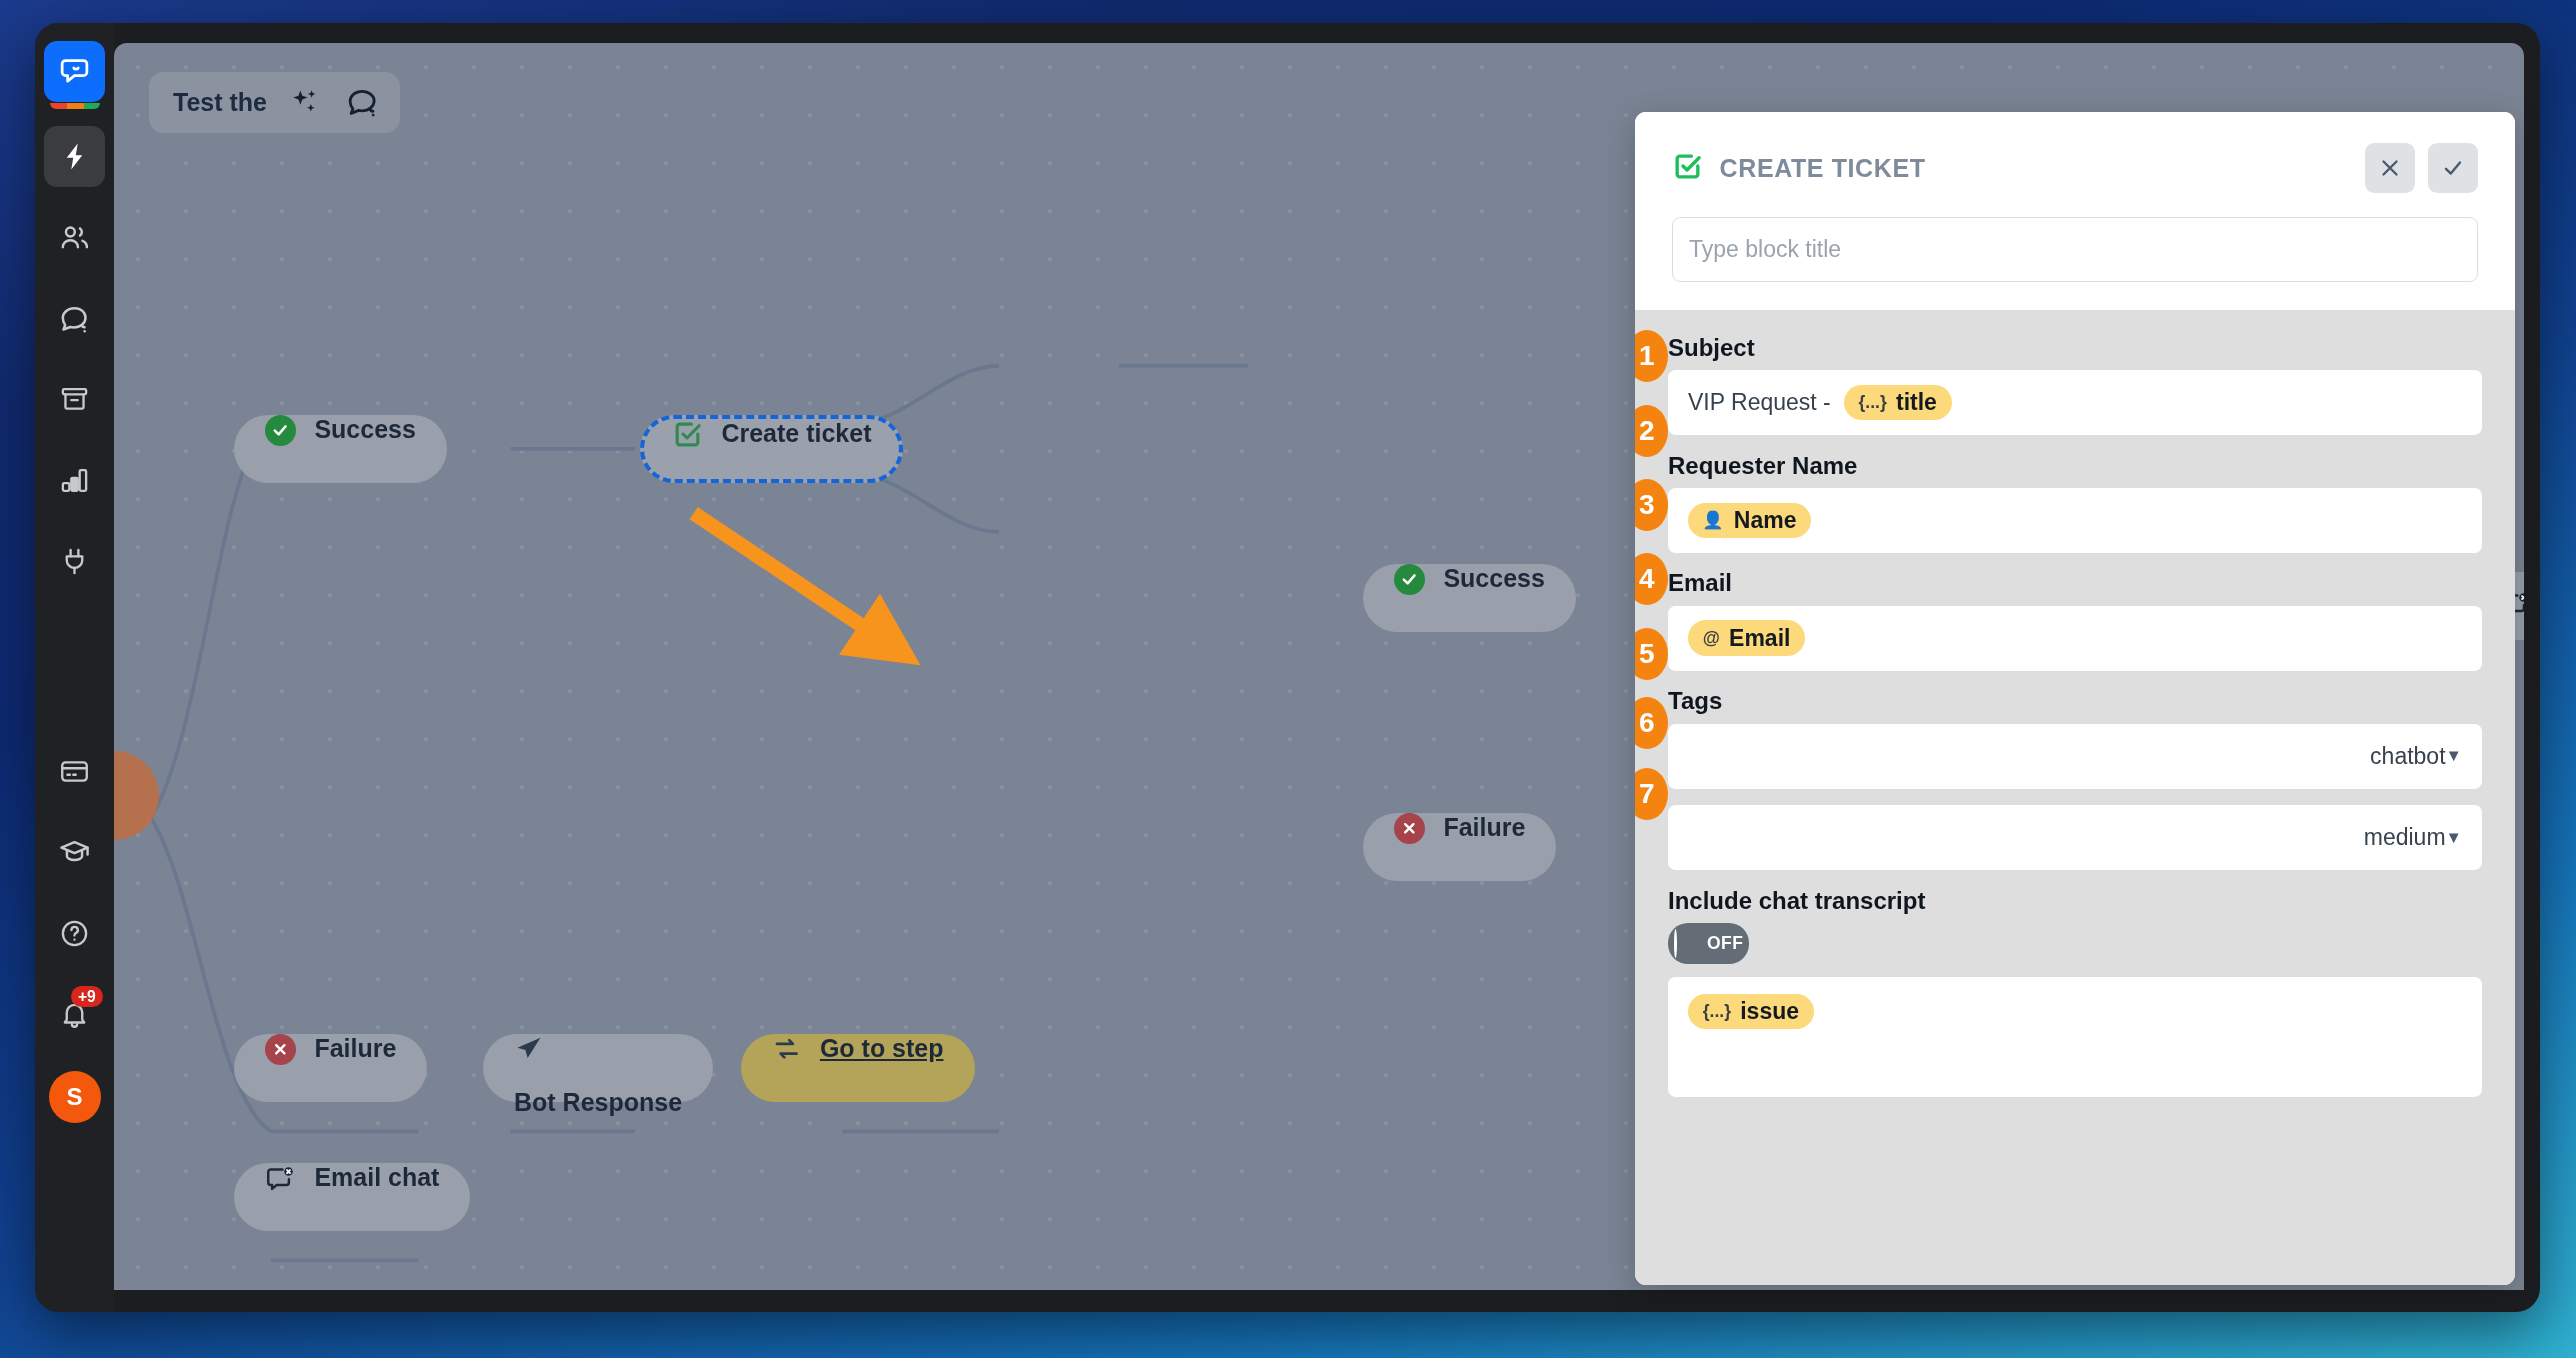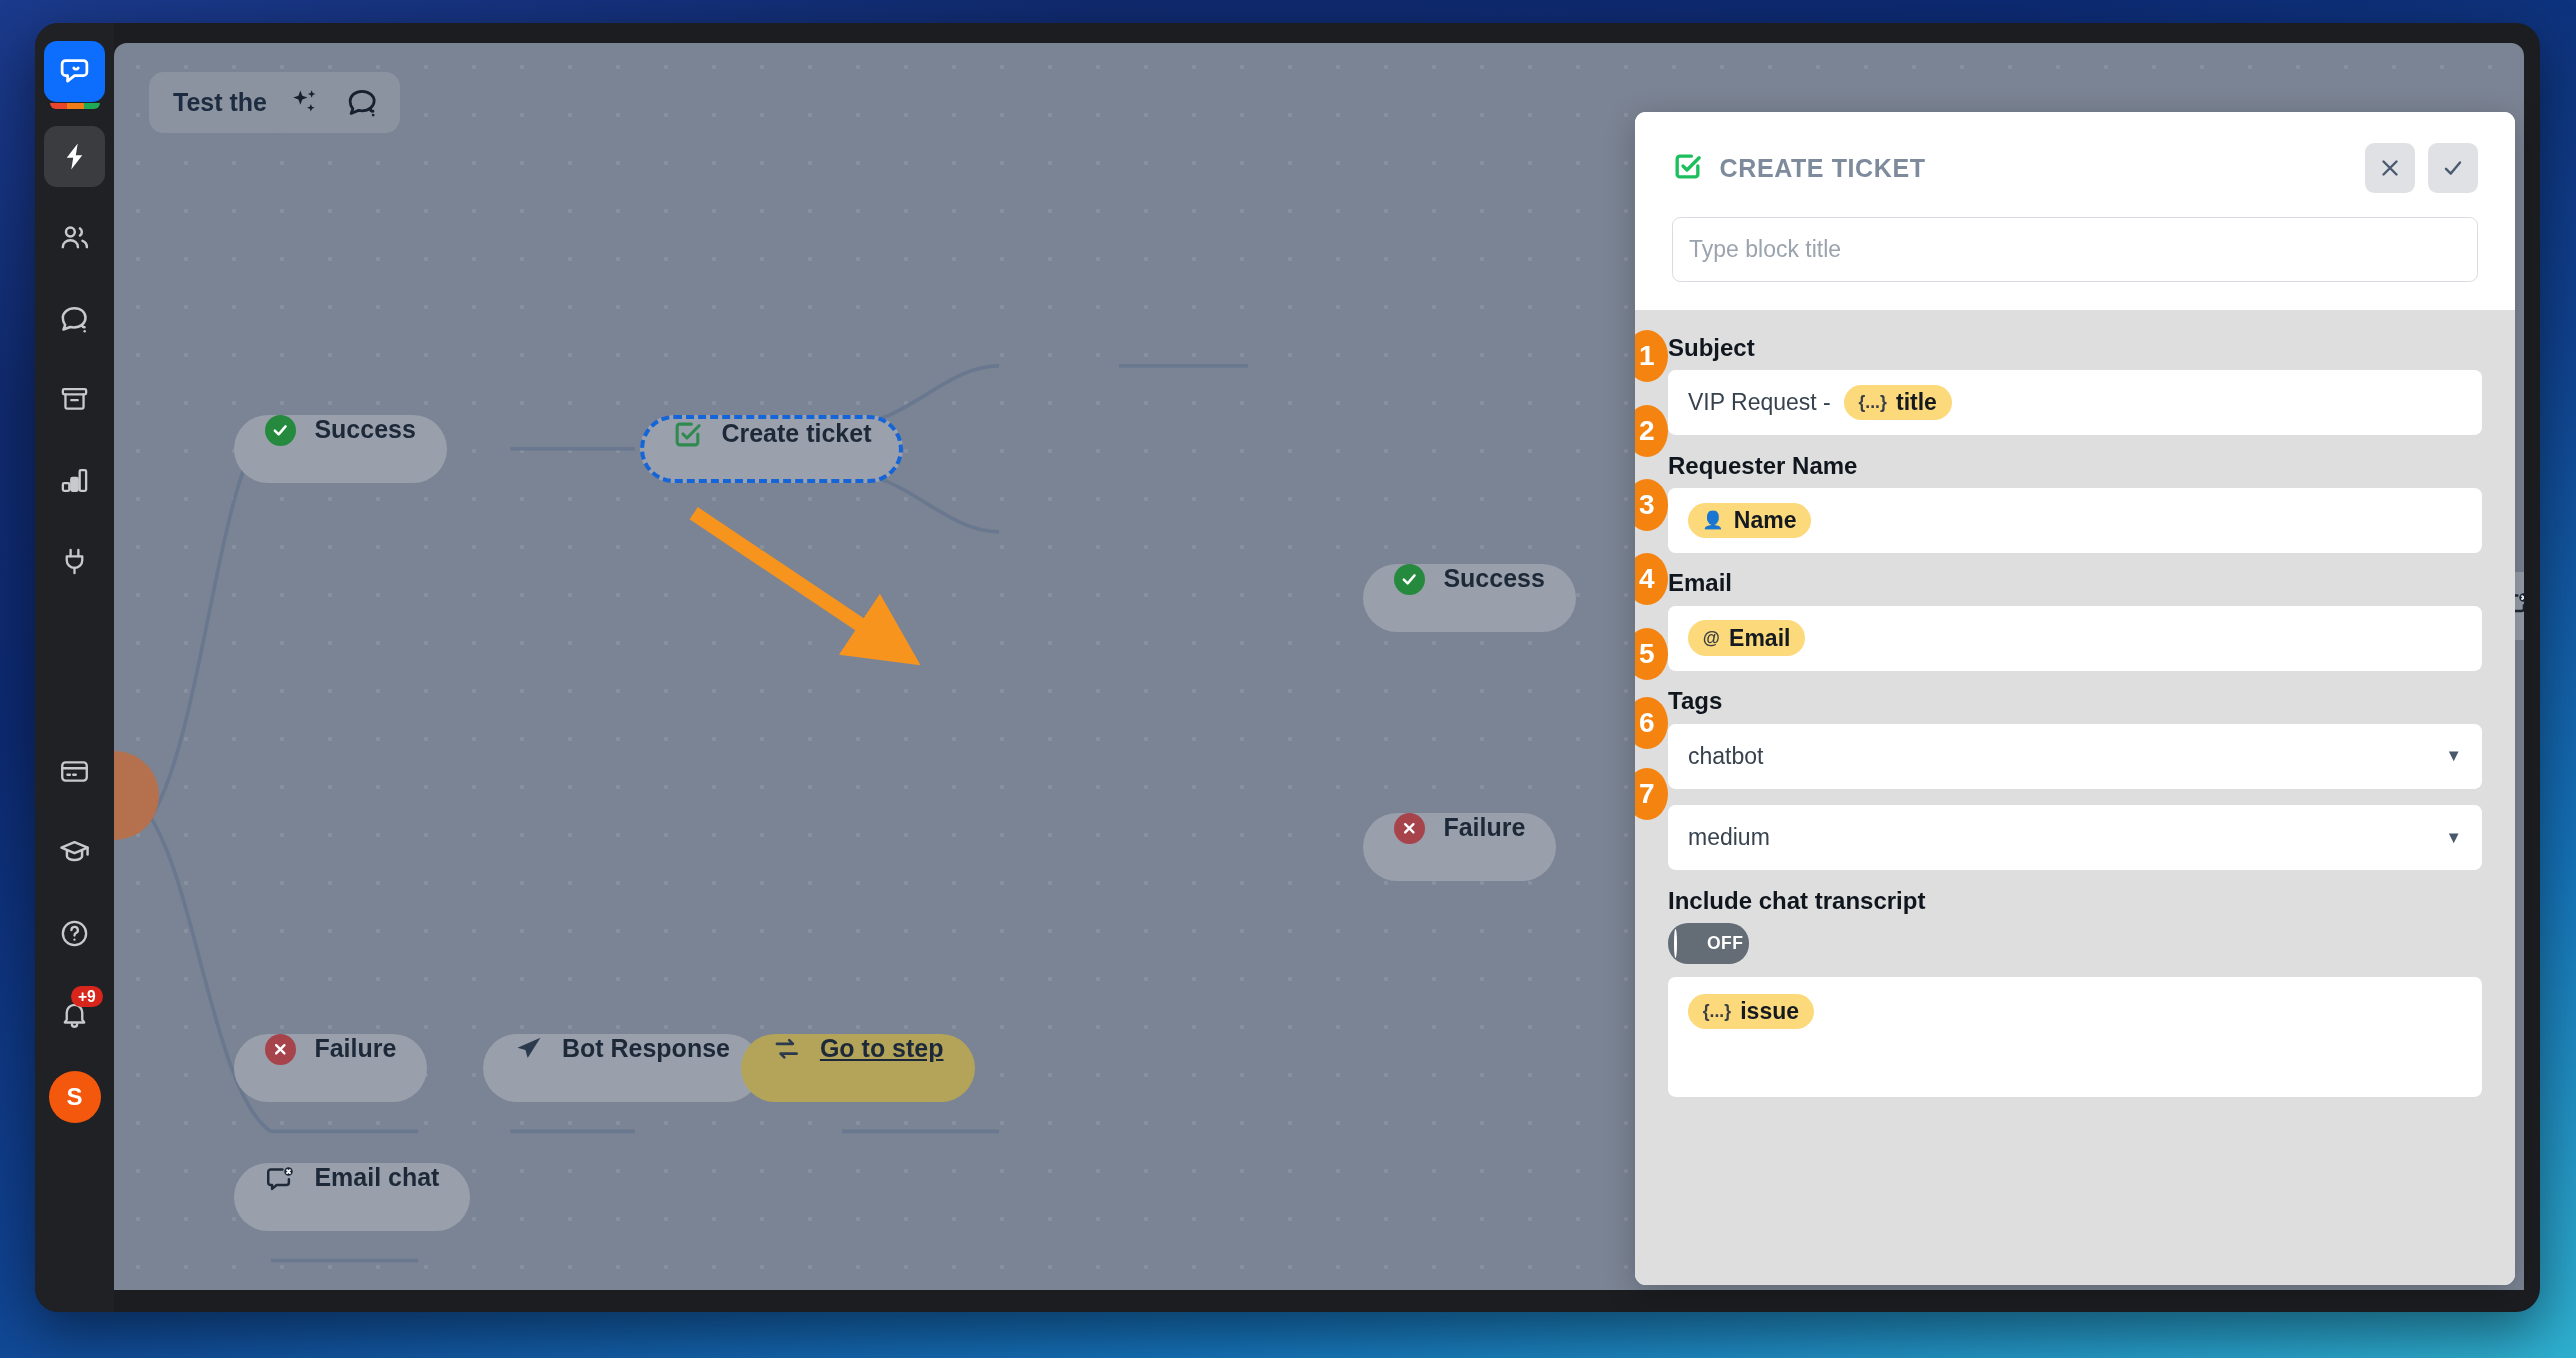--- a/index.html
+++ b/index.html
@@ -178,21 +178,21 @@
   .field-box {
     background:#fff; border-radius:7.4px;
     min-height: 61px;
     display:flex; align-items:center;
     padding: 0 20px;
     font-size:23px; color:#37424f;
     margin-bottom: 16.6px;
     position:relative;
   }
   .field-tall { min-height: 65px; }
-  .select-box { justify-content:space-between; }
+  .select-box { justify-content:flex-end; }
   .caret { color:#49586c; font-size:16.6px; }
   .var-pill {
     display:inline-flex; align-items:center; gap:9.2px;
     background:#fcd97a;
     border-radius: 921px;
     padding: 4.6px 14.8px;
     font-size:23px; font-weight:700; color:#141a20;
     line-height:1.15;
   }
   .var-pill .vp-ico { font-size:17.5px; font-weight:700; color:#3a3f46; }
@@ -422,21 +422,21 @@
 
     <div class="node" style="left:120px; top:991px;">
       <span class="dot dot-fail">
         <svg width="16.6" height="16.6" viewBox="0 0 24 24" fill="none" stroke="#fff" stroke-width="3.4" stroke-linecap="round">
             <path d="M6 6 18 18M18 6 6 18"></path>
           </svg>
       </span>
       <span>Failure</span>
     </div>
 
-    <div class="node" style="left:369px; top:991px;">
+    <div class="node" style="left:369px; top:991px;flex-direction:column;">
       <span>
         <svg width="29.5" height="29.5" viewBox="0 0 24 24" fill="#2c3a4e">
             <path d="M21.5 3 2.8 11.1l6.5 1.9 1.8 6.6z"></path>
           </svg>
       </span>
       <span>Bot Response</span>
     </div>
 
     <div class="node node-goto" style="left:627px; top:991px;text-decoration:underline;">
       <span>

